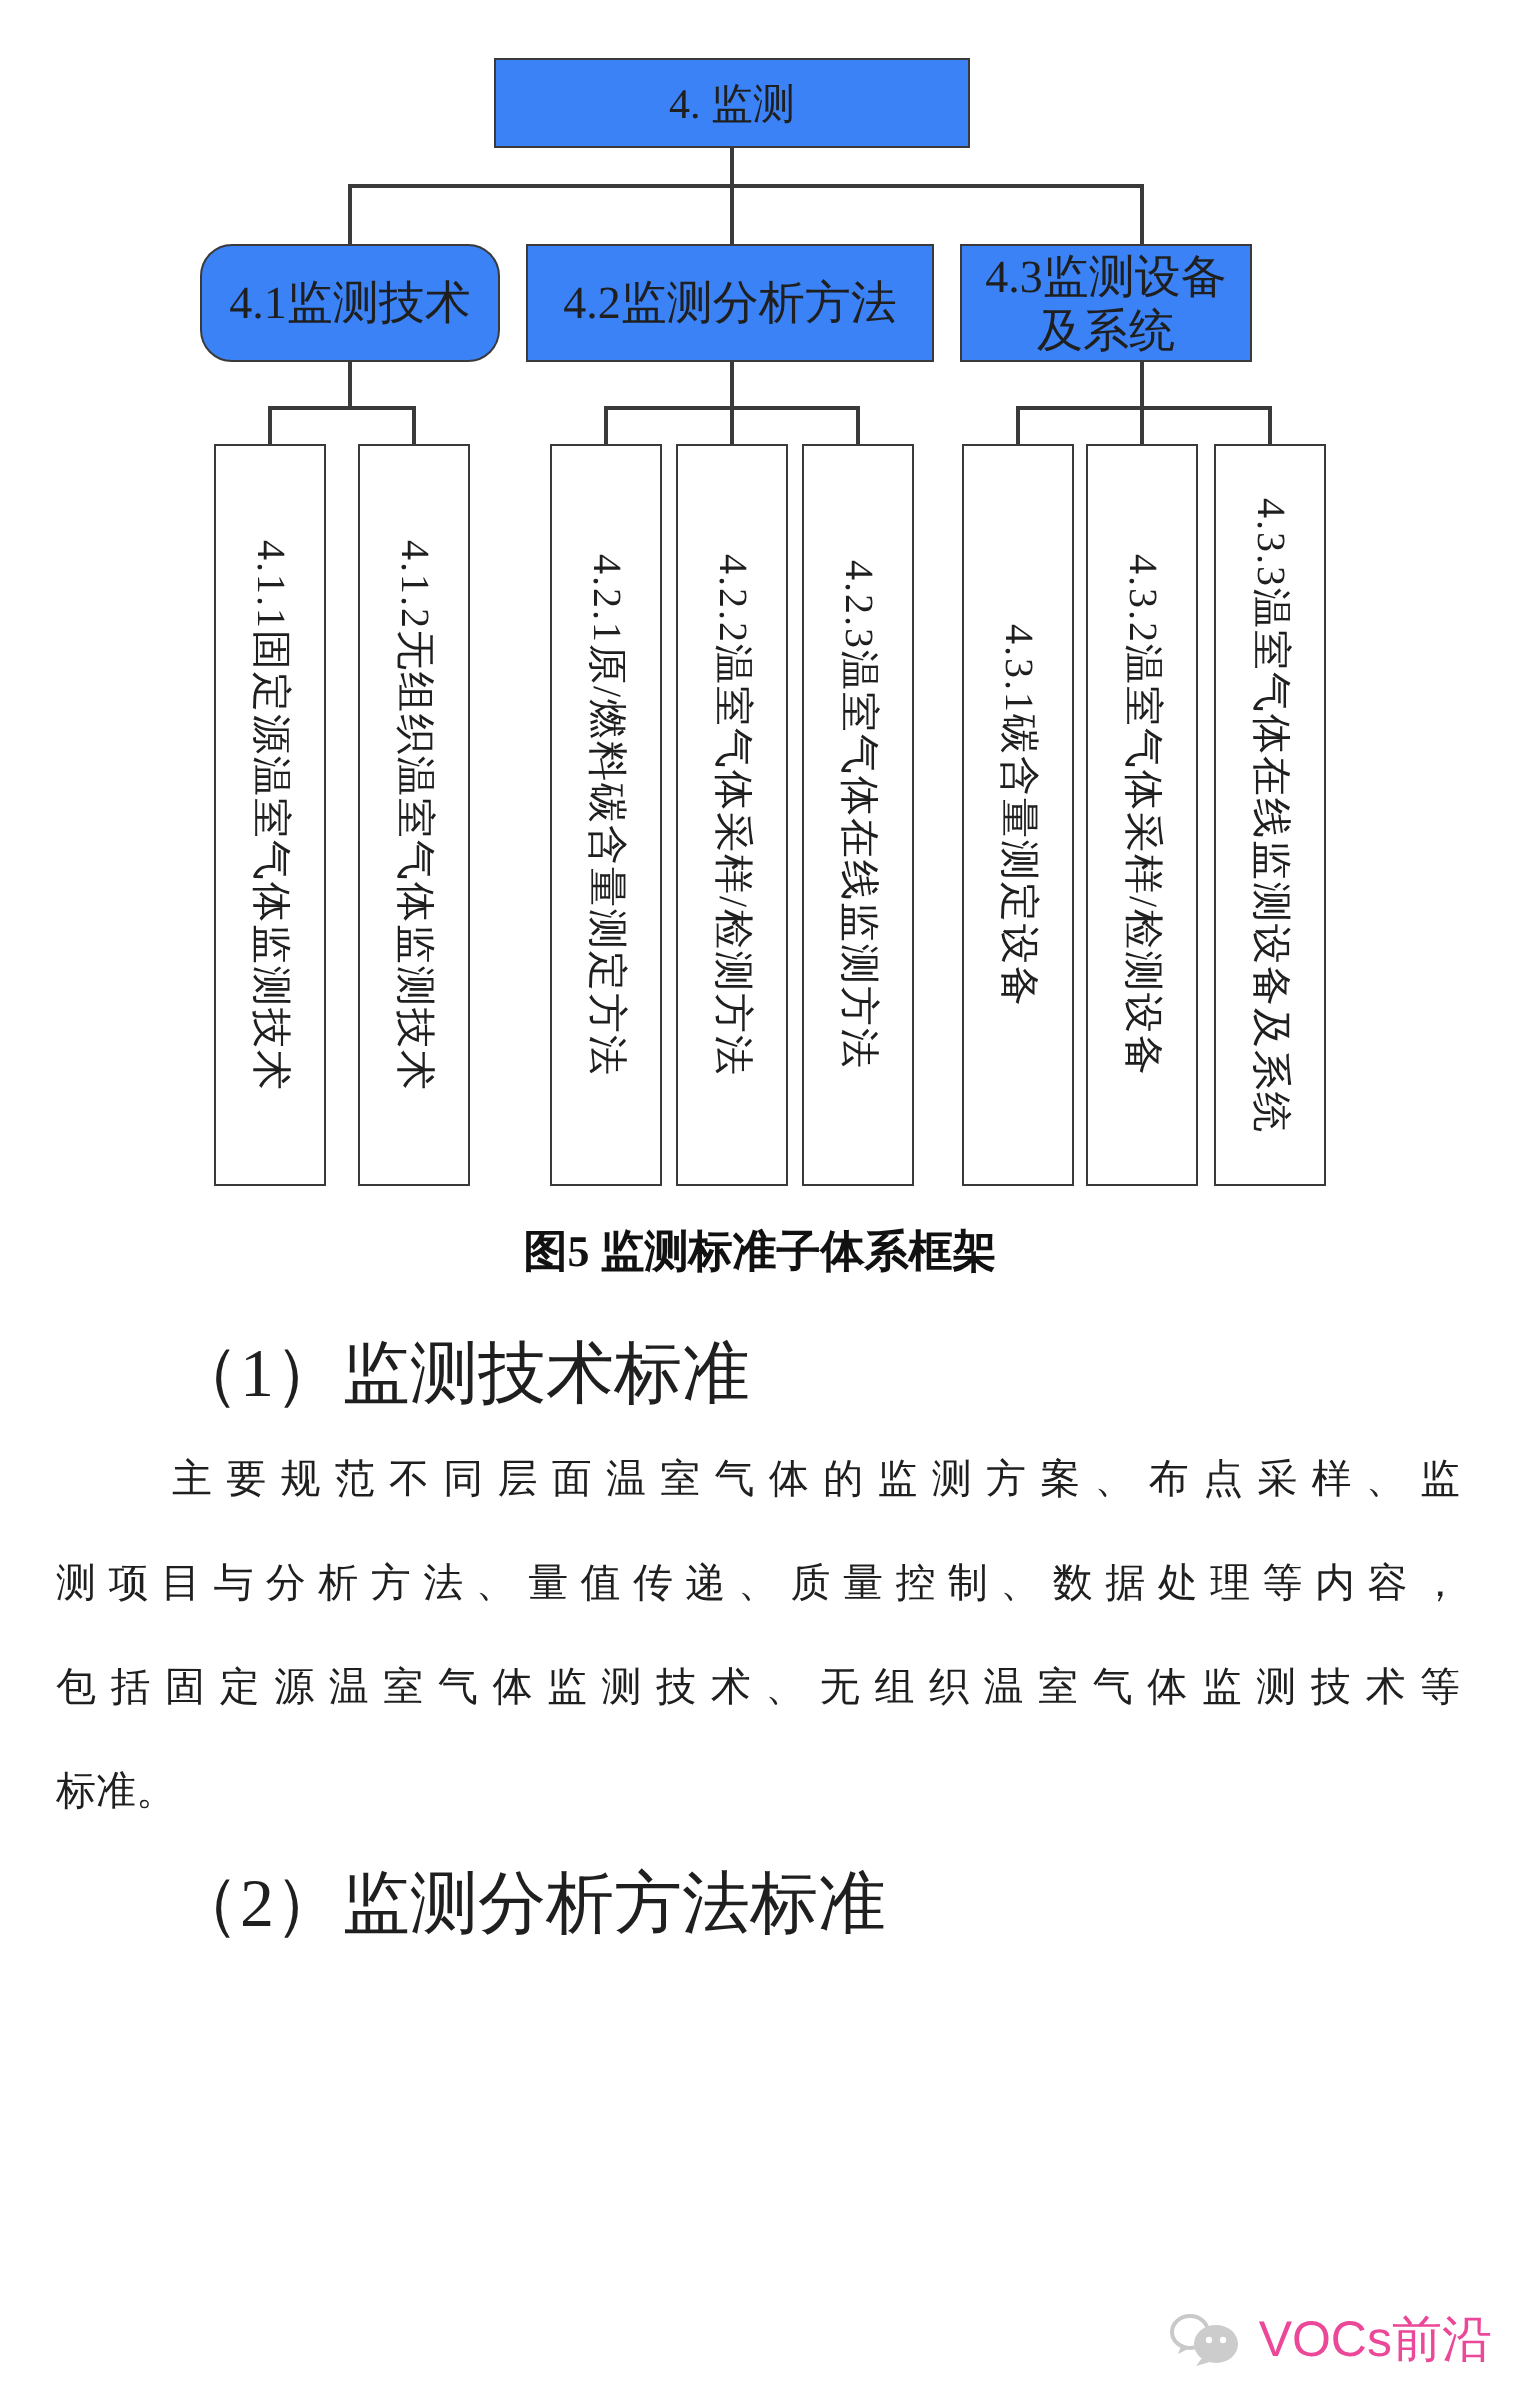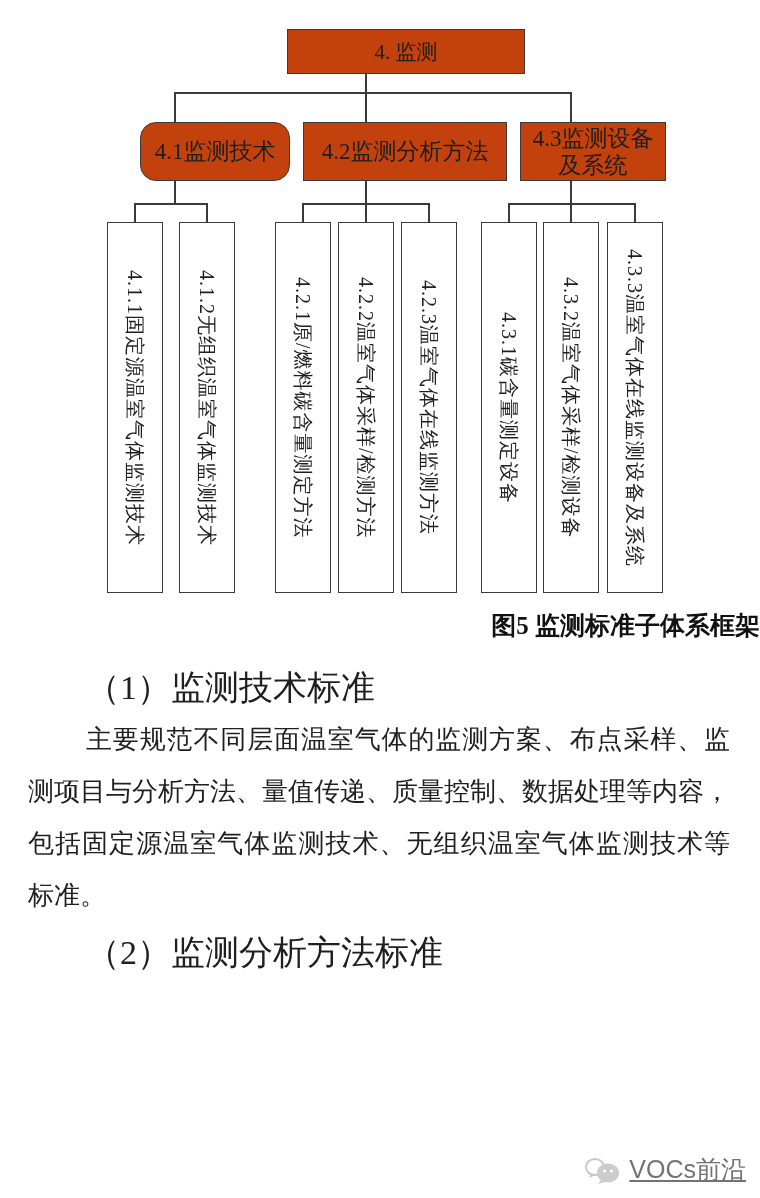--- a/index.html
+++ b/index.html
@@ -6,63 +6,62 @@
   body{
     width:760px;height:1198px;overflow:hidden;position:relative;
     font-family:"Liberation Serif","DejaVu Serif",serif;
     color:#1f1f1f;
   }
   
   .diagram{position:relative;width:760px;height:600px;}
   .box{
     position:absolute;box-sizing:border-box;border:1.5px solid #3a3a3a;
     display:flex;align-items:center;justify-content:center;
-    text-align:center;background:#c2410c;margin-left:40px;
+    text-align:center;background:#3b82f6;
   }
   .root{left:247px;top:29px;width:238px;height:45px;font-size:21px;}
   .l2{top:122px;height:59px;font-size:23px;line-height:27px;padding:0 4px;}
   .l2a{left:100px;width:150px;border-radius:16px;}
   .l2b{left:263px;width:204px;}
   .l2c{left:480px;width:146px;}
   .cline{position:absolute;background:#3a3a3a;}
   .v{width:1.5px;}
   .h{height:1.5px;}
   .leaf{
     position:absolute;top:222px;height:371px;width:56px;box-sizing:border-box;
     border:1.5px solid #3a3a3a;display:flex;align-items:center;justify-content:center;
   }
   .leaf span{
     writing-mode:vertical-rl;text-orientation:sideways;
     font-size:20px;letter-spacing:1px;line-height:1;white-space:nowrap;
   }
   .caption{
-    margin-top:8px;line-height:36px;text-align:right;
-    font-size:25px;font-weight:bold;color:#111;
+    margin-top:8px;line-height:36px;text-align:center;
+    font-size:22px;font-weight:bold;color:#111;
   }
   
   .textblock{padding:0 30px 0 28px;}
   .heading{
     margin-top:18px;line-height:52px;font-size:34px;
     padding-left:58px;
   }
   .h2x{margin-top:5px;}
   .para .line{
-    font-size:26px;line-height:52px;height:52px;
+    font-size:20px;line-height:52px;height:52px;
     text-align:justify;text-align-last:justify;text-justify:inter-character;
   }
   .para .line.first{padding-left:58px;}
   .para .line.last{text-align-last:left;}
   .p2{margin-top:3px;}
   
   .watermark{
     position:absolute;right:14px;bottom:12px;
-    display:flex;align-items:flex-end;gap:7px;
-    color:#737373;font-size:25px;
+    display:flex;align-items:center;gap:7px;
+    color:#ec4899;font-size:25px;
     font-family:"Liberation Sans","DejaVu Sans",sans-serif;
-    text-decoration:underline;
   }
 </style>
 </head>
 <body>
 
 <div class="diagram">
 
   <div class="box root">4. 监测</div>
 
   <div class="cline v" style="left:365px;top:74px;height:18px;"></div>

